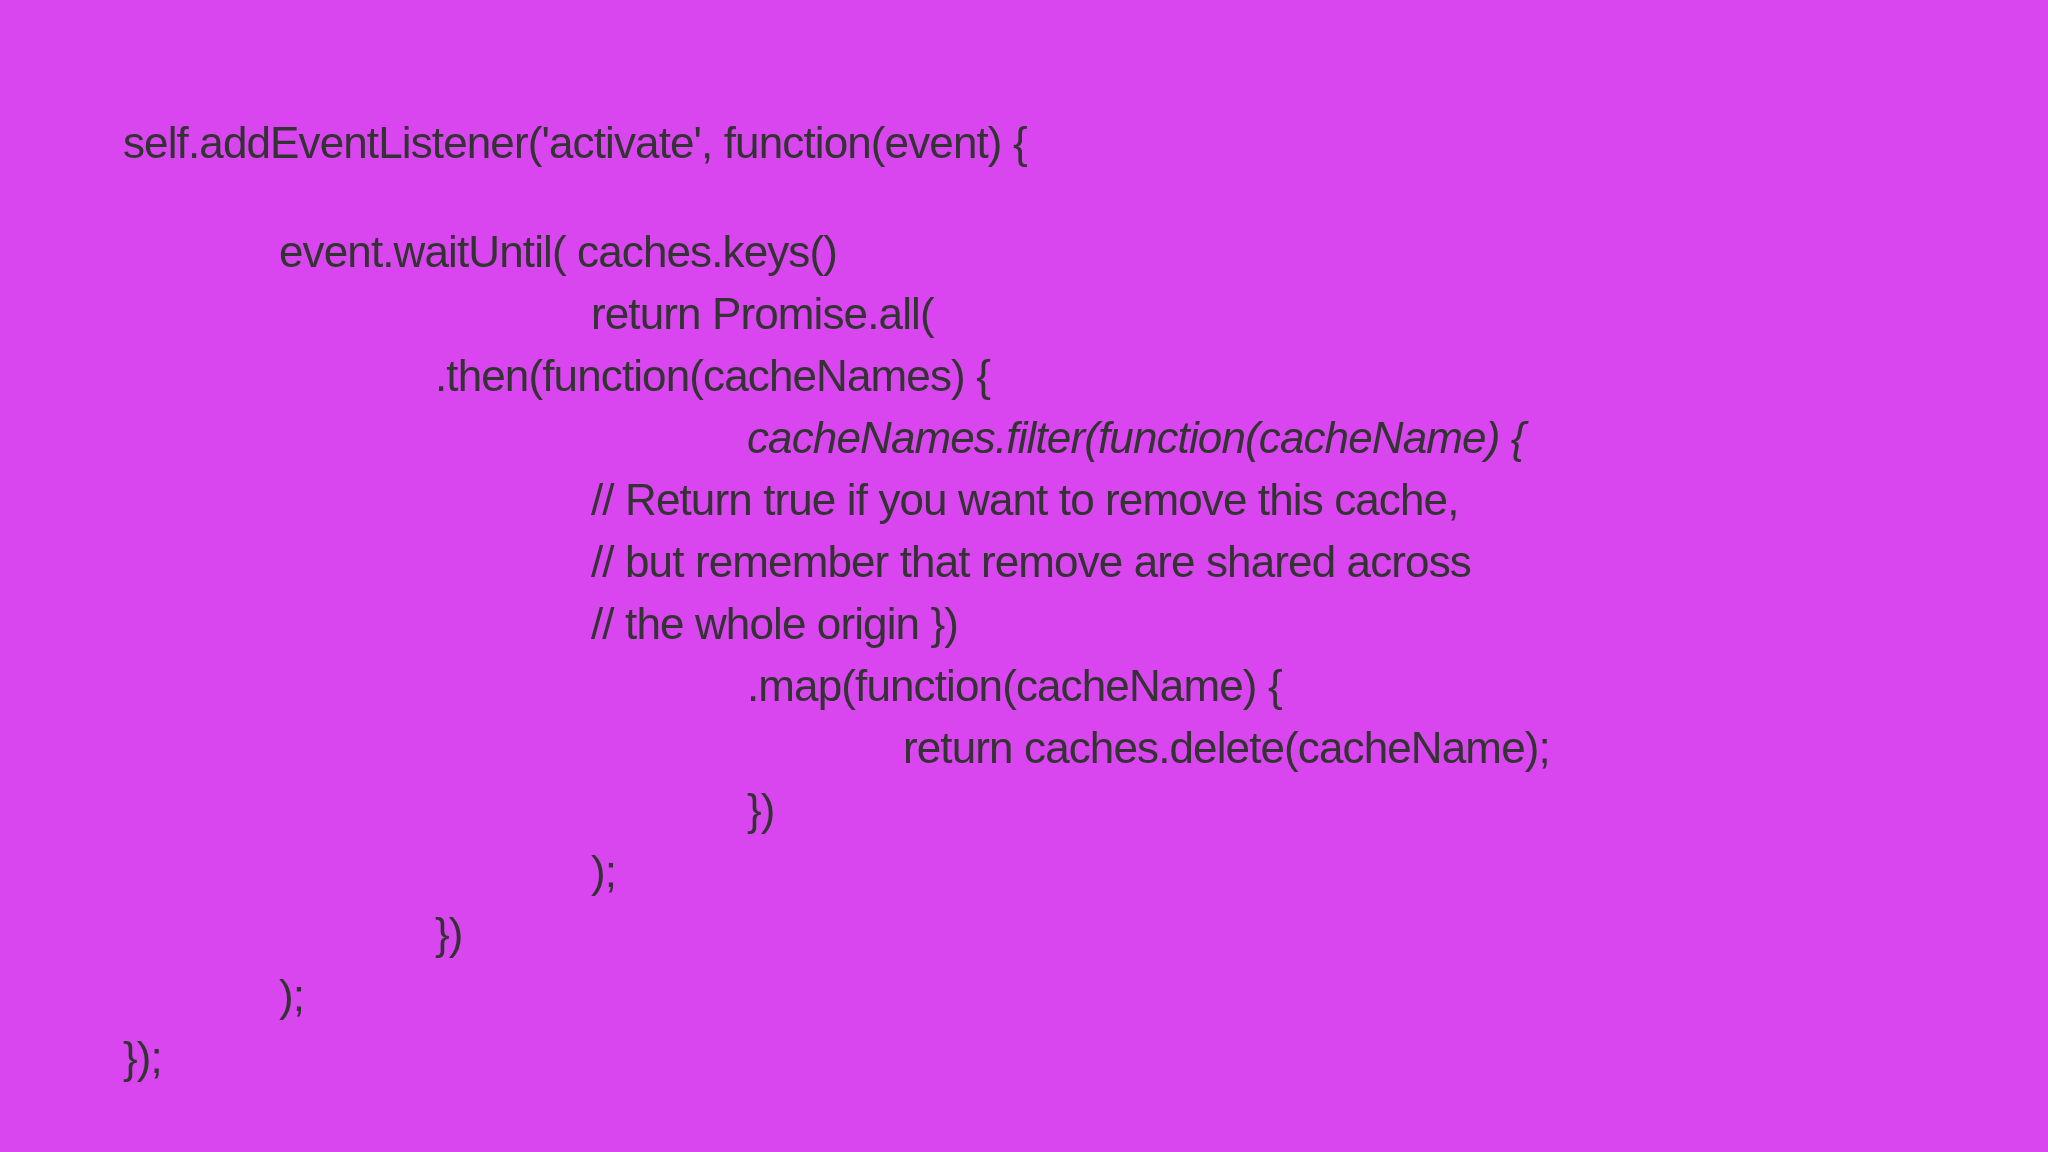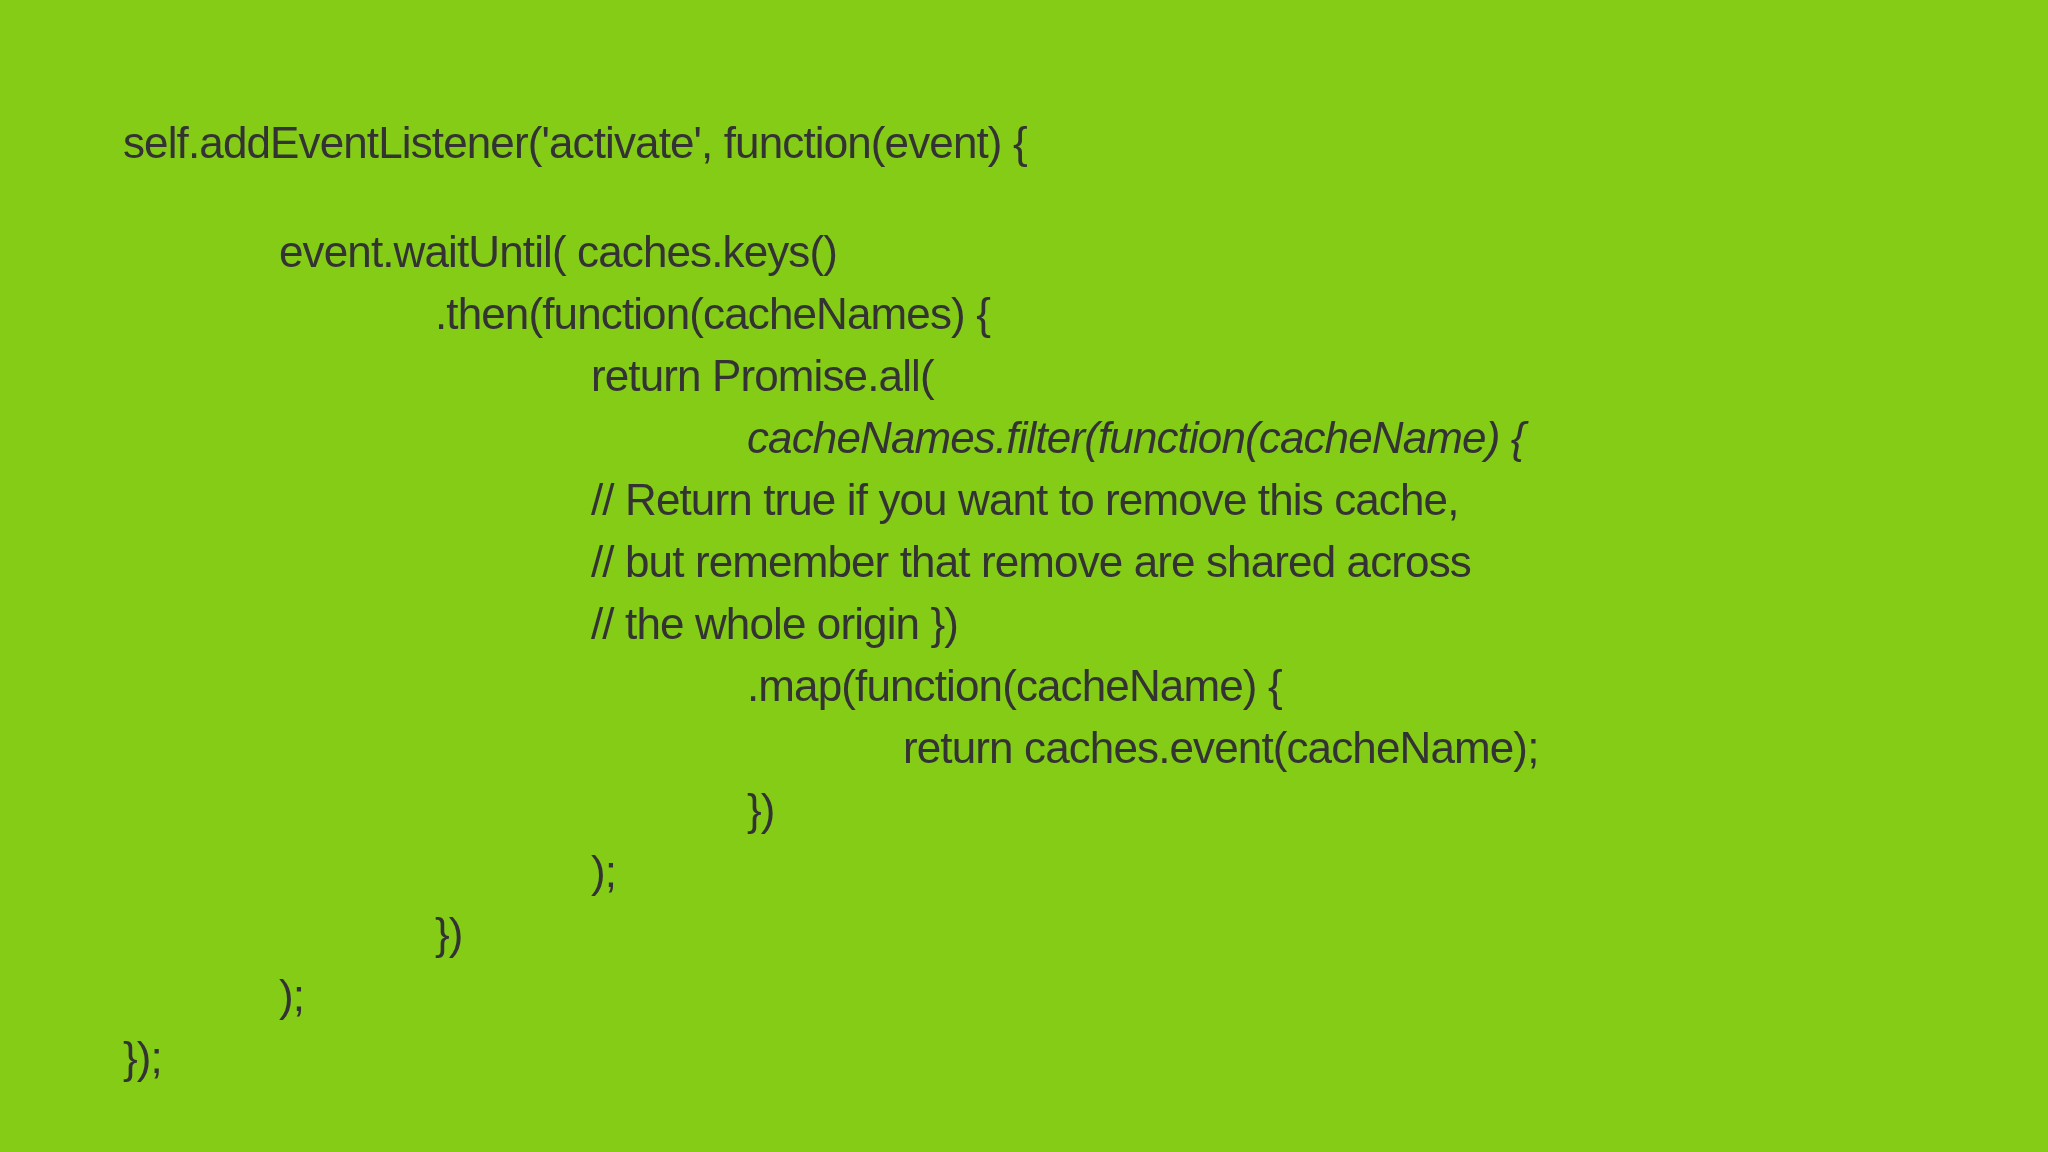--- a/index.html
+++ b/index.html
@@ -10,21 +10,21 @@
     width: 2048px;
     height: 1152px;
     background: #ffffff;
     overflow: hidden;
     font-family: "Liberation Sans", sans-serif;
   }
   .slide {
     position: relative;
     width: 2048px;
     height: 1152px;
-    background: #84cc16;
+    background: #d946ef;
   }
   .code-block {
     position: absolute;
     left: 123px;
     top: 112px;
     color: #333333;
     font-size: 44px;
     font-weight: 300;
     line-height: 62px;
     letter-spacing: -0.02em;
@@ -34,27 +34,27 @@
     min-height: 62px;
   }
 </style>
 </head>
 <body>
 
 <main class="slide">
   <div class="code-block" id="code-block">
       <div class="code-line" style="padding-left: 0px;">self.addEventListener('activate', function(event) {</div>
       <div class="code-line" style="padding-left: 156px; margin-top: 47px;">event.waitUntil( caches.keys()</div>
+      <div class="code-line" style="padding-left: 468px;">return Promise.all(</div>
       <div class="code-line" style="padding-left: 312px;">.then(function(cacheNames) {</div>
-      <div class="code-line" style="padding-left: 468px;">return Promise.all(</div>
       <div class="code-line" style="padding-left: 624px; font-style: italic;">cacheNames.filter(function(cacheName) {</div>
       <div class="code-line" style="padding-left: 468px;">// Return true if you want to remove this cache,</div>
       <div class="code-line" style="padding-left: 468px;">// but remember that remove are shared across</div>
       <div class="code-line" style="padding-left: 468px;">// the whole origin })</div>
       <div class="code-line" style="padding-left: 624px;">.map(function(cacheName) {</div>
-      <div class="code-line" style="padding-left: 780px;">return caches.event(cacheName);</div>
+      <div class="code-line" style="padding-left: 780px;">return caches.delete(cacheName);</div>
       <div class="code-line" style="padding-left: 624px;">})</div>
       <div class="code-line" style="padding-left: 468px;">);</div>
       <div class="code-line" style="padding-left: 312px;">})</div>
       <div class="code-line" style="padding-left: 156px;">);</div>
       <div class="code-line" style="padding-left: 0px;">});</div>
     </div>
 </main>
 
 </body></html>

